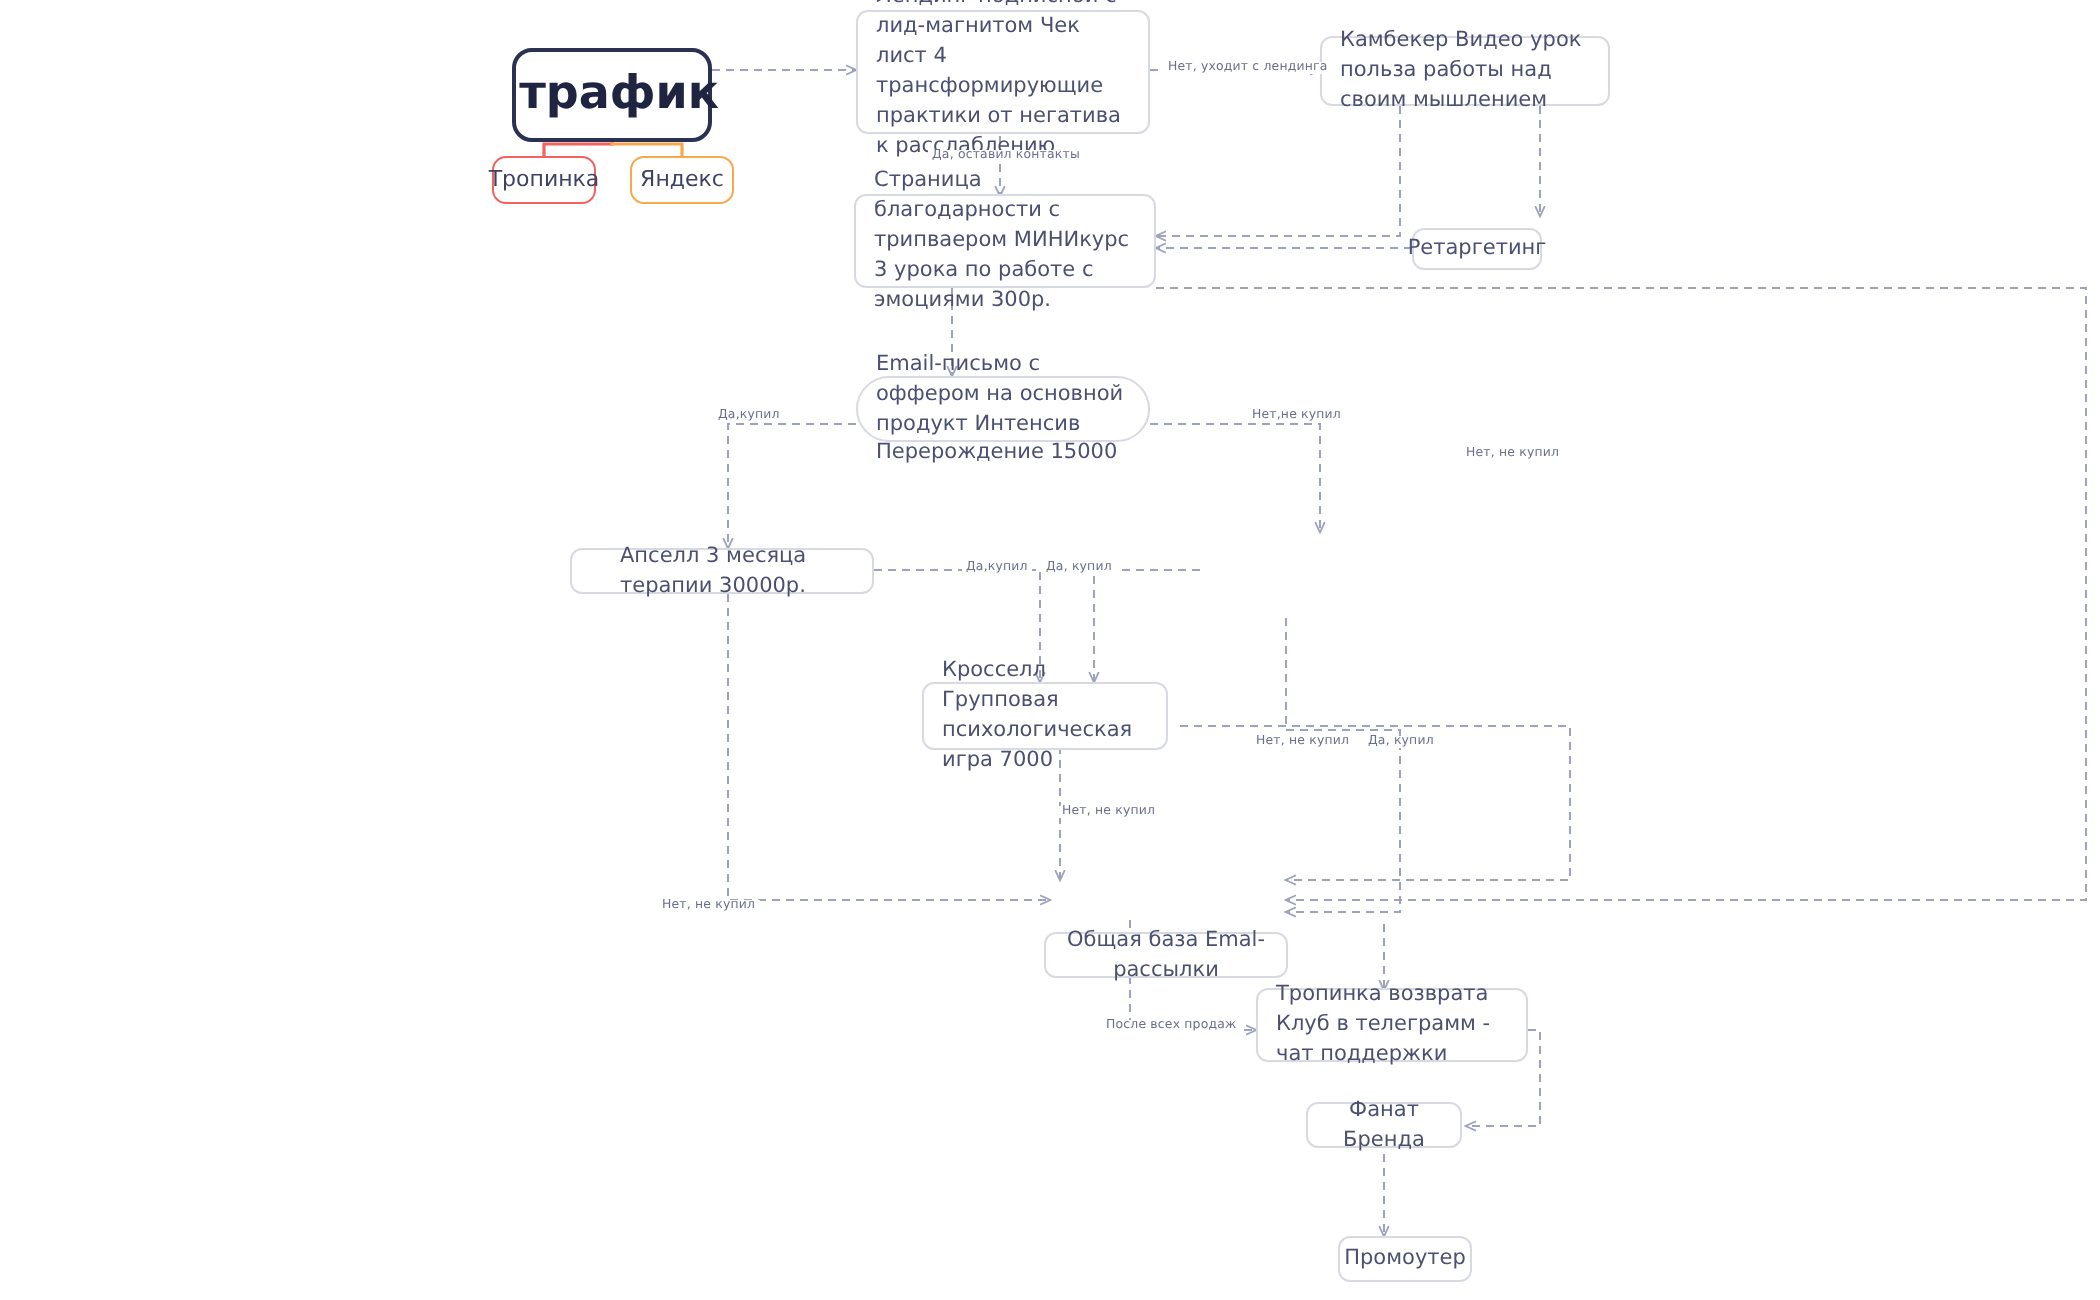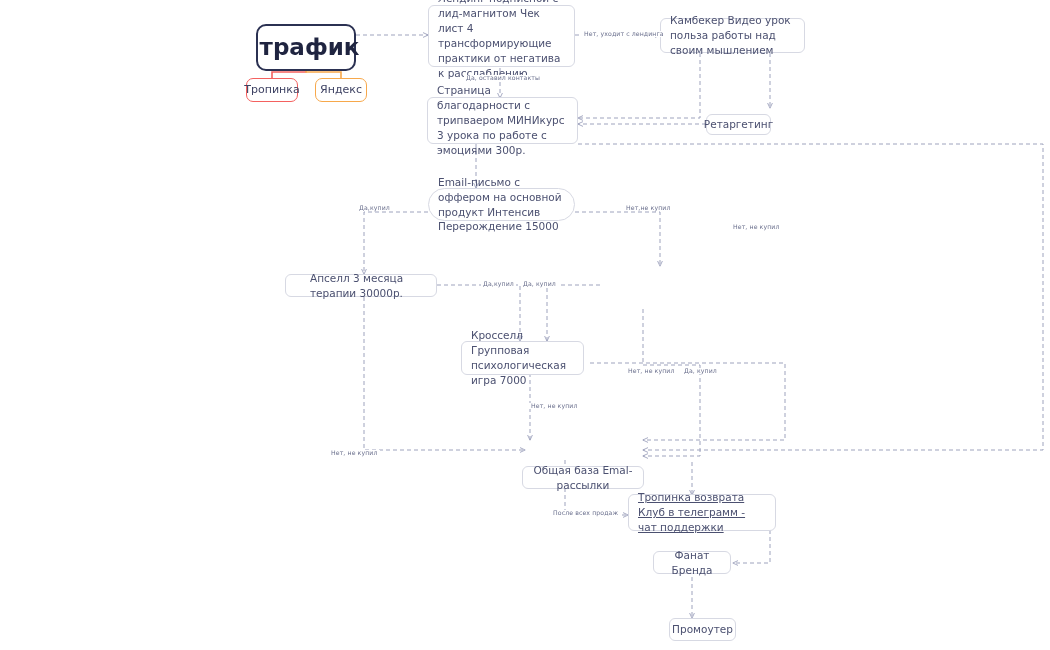--- a/index.html
+++ b/index.html
@@ -176,21 +176,21 @@
 
 
   <div class="node" style="left:461px; top:341px; width:123px; height:34px;">
     <span>Кросселл Групповая психологическая игра 7000</span>
   </div>
 
   <div class="node center" style="left:522px; top:438px; width:122px; height:23px;margin-top:28px;">
     <span>Общая база Emal-рассылки</span>
   </div>
 
-  <div class="node" style="left:628px; top:494px; width:148px; height:37px;text-decoration:underline;">
+  <div class="node" style="left:628px; top:494px; width:136px; height:37px;">
     <span>Тропинка возврата Клуб в телеграмм - чат поддержки</span>
   </div>
 
   <div class="node center" style="left:653px; top:551px; width:78px; height:23px;">
     <span>Фанат Бренда</span>
   </div>
 
   <div class="node center" style="left:669px; top:618px; width:67px; height:23px;">
     <span>Промоутер</span>
   </div>

